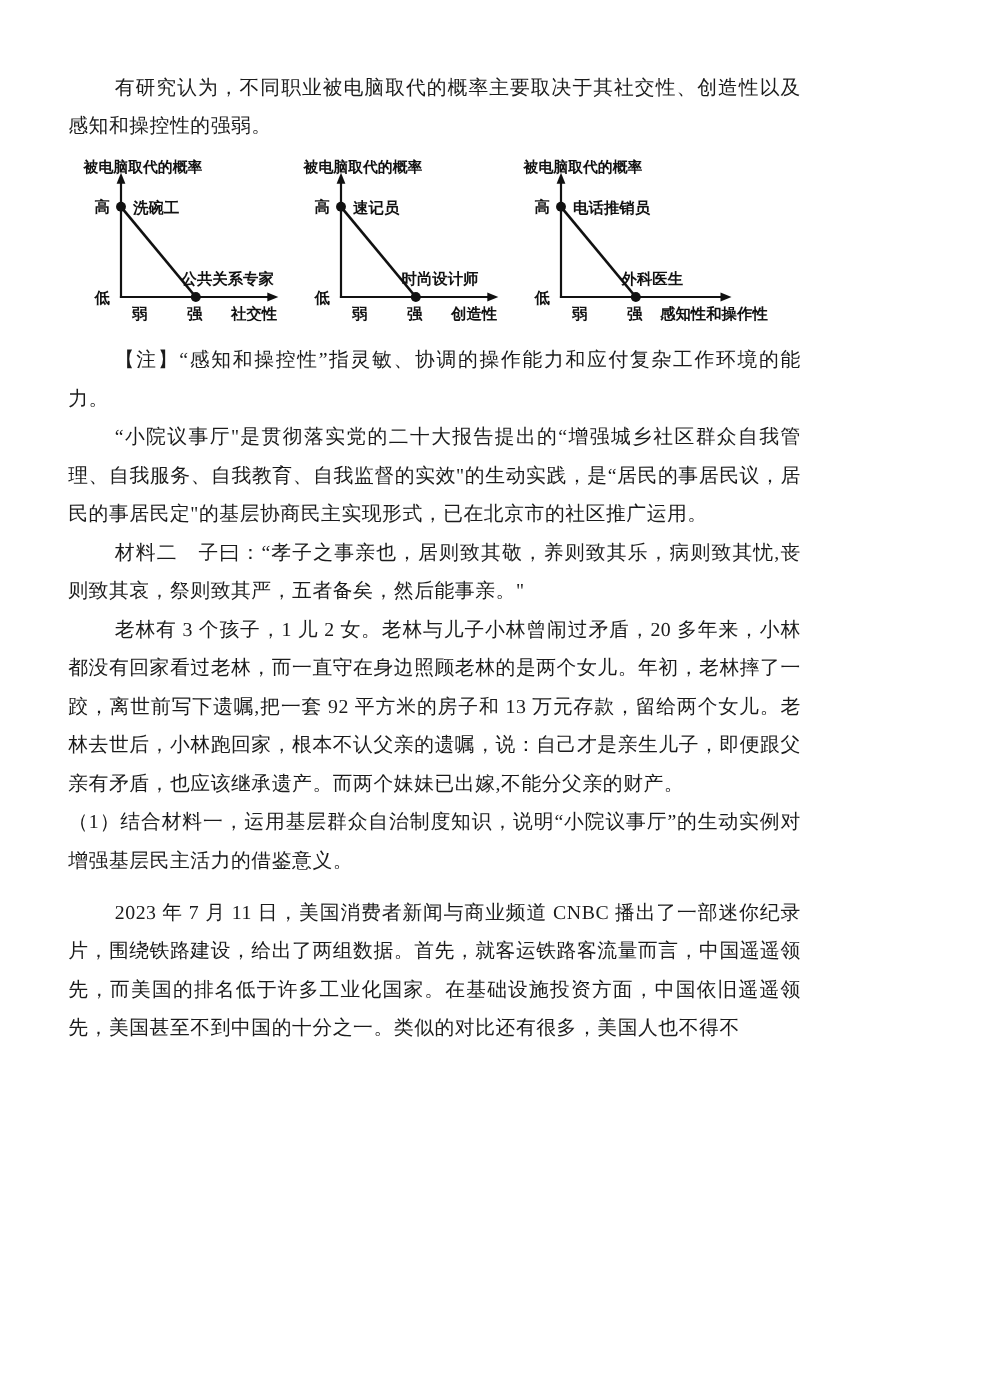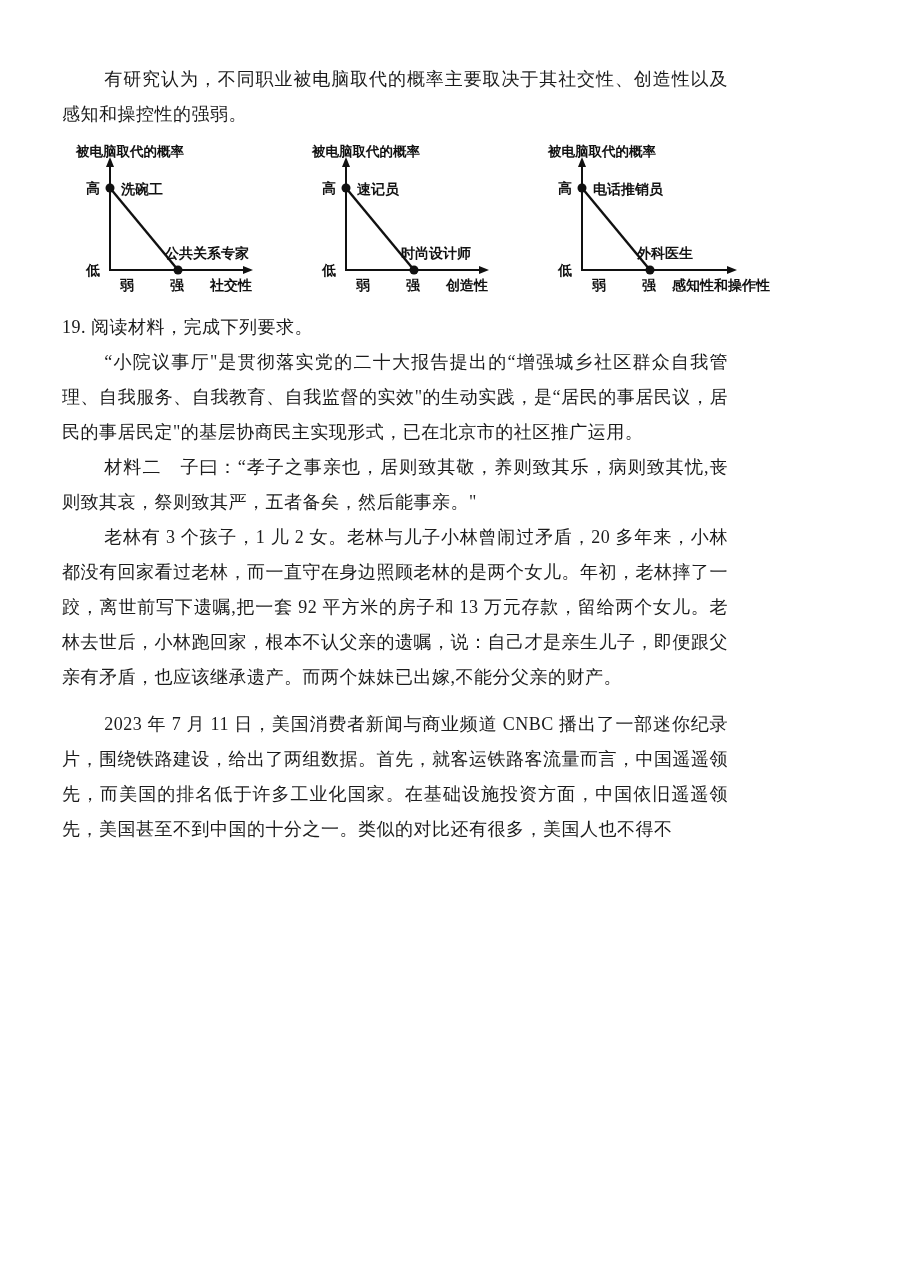--- a/index.html
+++ b/index.html
@@ -15,21 +15,20 @@
   }
   .para {
     font-size:18px; line-height:35px;
     text-align:justify; text-justify:inter-character;
     letter-spacing:0.5px;
   }
   .indent { text-indent:2.35em; }
   .charts-row {
     display:flex; align-items:flex-start;
     margin:10px 0 18px 0;
-    gap:36px;
   }
   svg.chart { display:block; flex:0 0 auto; }
   svg .ax { stroke:#111; stroke-width:2; fill:none; }
   svg .dg { stroke:#111; stroke-width:2.4; fill:none; }
   svg circle, svg polygon { fill:#111; stroke:none; }
   svg text {
     font-family:"DejaVu Sans","Liberation Sans",sans-serif;
     font-weight:bold; fill:#111;
   }
   svg text.ct { font-size:13.5px; }
@@ -94,19 +93,20 @@
       <circle cx="116" cy="128" r="4.5"></circle>
       <text class="cl" x="103" y="116">外科医生</text>
       <text class="cl" x="24" y="133">低</text>
       <text class="cl" x="58" y="148">弱</text>
       <text class="cl" x="108" y="148">强</text>
       <text class="cl" x="138" y="148">感知性和操作性</text>
     </svg>
 
   </div>
 
-  <p class="para">19. 阅读材料，完成下列要求。</p>
+  <p class="para indent">【注】“感知和操控性”指灵敏、协调的操作能力和应付复杂工作环境的能力。</p>
   <p class="para indent">“小院议事厅"是贯彻落实党的二十大报告提出的“增强城乡社区群众自我管理、自我服务、自我教育、自我监督的实效"的生动实践，是“居民的事居民议，居民的事居民定"的基层协商民主实现形式，已在北京市的社区推广运用。</p>
   <p class="para indent">材料二　子曰：“孝子之事亲也，居则致其敬，养则致其乐，病则致其忧,丧则致其哀，祭则致其严，五者备矣，然后能事亲。"</p>
   <p class="para indent">老林有 3 个孩子，1 儿 2 女。老林与儿子小林曾闹过矛盾，20 多年来，小林都没有回家看过老林，而一直守在身边照顾老林的是两个女儿。年初，老林摔了一跤，离世前写下遗嘱,把一套 92 平方米的房子和 13 万元存款，留给两个女儿。老林去世后，小林跑回家，根本不认父亲的遗嘱，说：自己才是亲生儿子，即便跟父亲有矛盾，也应该继承遗产。而两个妹妹已出嫁,不能分父亲的财产。</p>
+  <p class="para">（1）结合材料一，运用基层群众自治制度知识，说明“小院议事厅”的生动实例对增强基层民主活力的借鉴意义。</p>
   <p class="para indent gap-top">2023 年 7 月 11 日，美国消费者新闻与商业频道 CNBC 播出了一部迷你纪录片，围绕铁路建设，给出了两组数据。首先，就客运铁路客流量而言，中国遥遥领先，而美国的排名低于许多工业化国家。在基础设施投资方面，中国依旧遥遥领先，美国甚至不到中国的十分之一。类似的对比还有很多，美国人也不得不</p>
 
 </div>
 
 </body></html>

